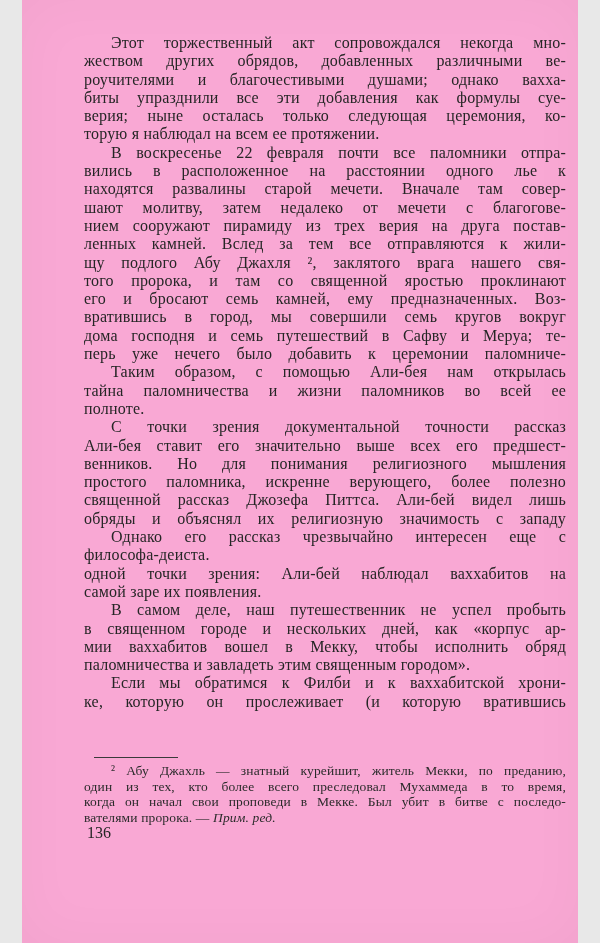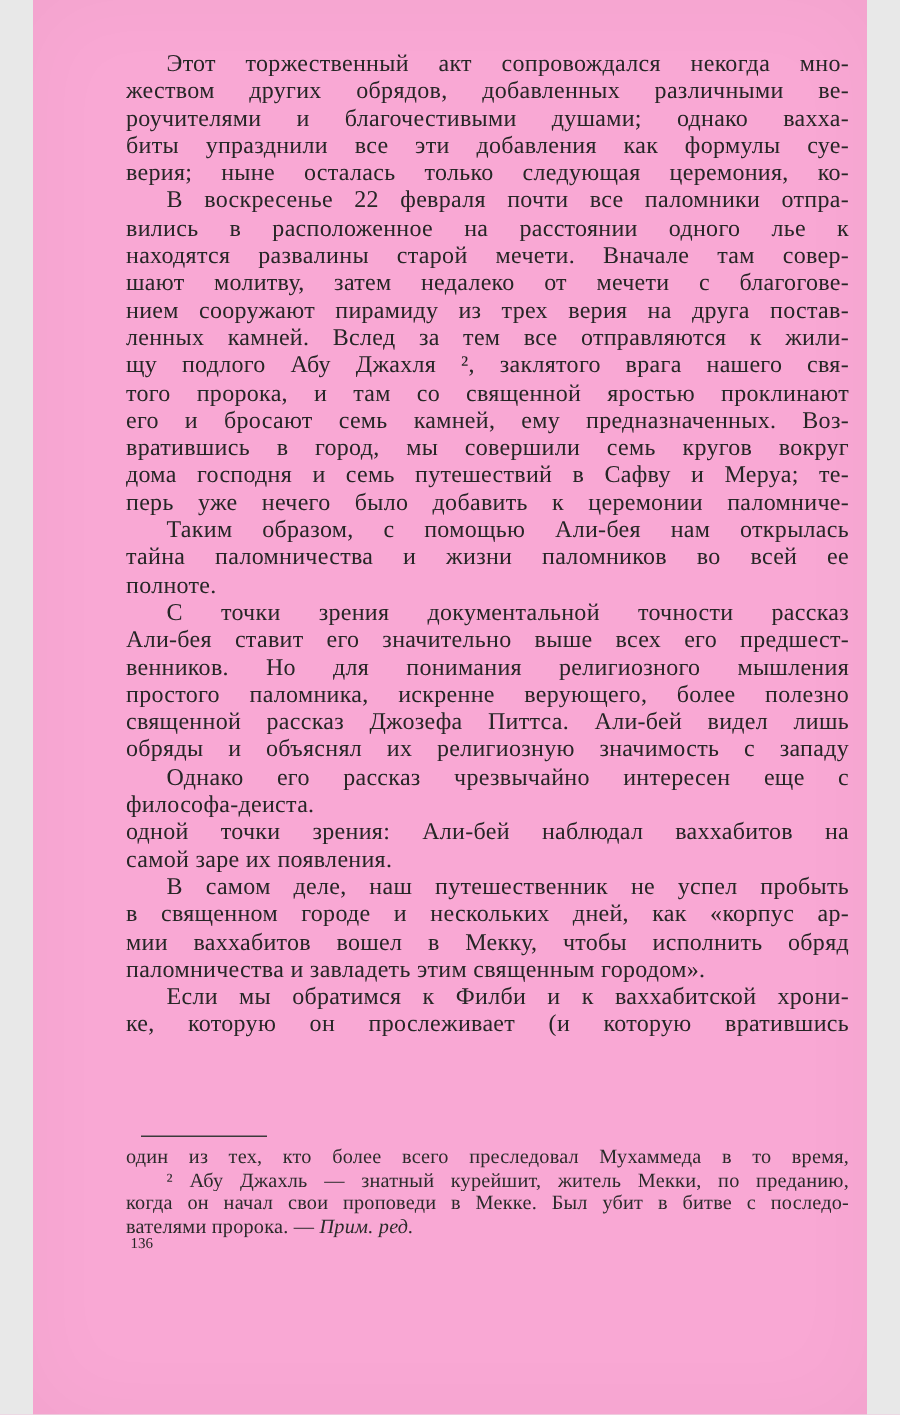--- a/index.html
+++ b/index.html
@@ -54,34 +54,35 @@
     letter-spacing: 0.15px;
   }
   .footnote .line { height: 15.6px; }
   .footnote .line.first { text-indent: 27px; }
   .italic { font-style: italic; }
   .page-number {
     position: absolute;
     left: 65px;
     top: 824px;
     font-family: "Liberation Serif", "DejaVu Serif", serif;
-    font-size: 10px;
+    font-size: 16px;
     color: #262626;
   }
 </style>
 </head>
 <body>
 
 <div class="page">
   <div class="text-body">
       <div class="line first">Этот торжественный акт сопровождался некогда мно-</div>
       <div class="line">жеством других обрядов, добавленных различными ве-</div>
       <div class="line">роучителями и благочестивыми душами; однако вахха-</div>
       <div class="line">биты упразднили все эти добавления как формулы суе-</div>
       <div class="line">верия; ныне осталась только следующая церемония, ко-</div>
+      <div class="line end">торую я наблюдал на всем ее протяжении.</div>
       <div class="line first">В воскресенье 22 февраля почти все паломники отпра-</div>
       <div class="line">вились в расположенное на расстоянии одного лье к</div>
       <div class="line">находятся развалины старой мечети. Вначале там совер-</div>
       <div class="line">шают молитву, затем недалеко от мечети с благогове-</div>
       <div class="line">нием сооружают пирамиду из трех верия на друга постав-</div>
       <div class="line">ленных камней. Вслед за тем все отправляются к жили-</div>
       <div class="line">щу подлого Абу Джахля ², заклятого врага нашего свя-</div>
       <div class="line">того пророка, и там со священной яростью проклинают</div>
       <div class="line">его и бросают семь камней, ему предназначенных. Воз-</div>
       <div class="line">вратившись в город, мы совершили семь кругов вокруг</div>
@@ -102,19 +103,19 @@
       <div class="line end">самой заре их появления.</div>
       <div class="line first">В самом деле, наш путешественник не успел пробыть</div>
       <div class="line">в священном городе и нескольких дней, как «корпус ар-</div>
       <div class="line">мии ваххабитов вошел в Мекку, чтобы исполнить обряд</div>
       <div class="line end">паломничества и завладеть этим священным городом».</div>
       <div class="line first">Если мы обратимся к Филби и к ваххабитской хрони-</div>
       <div class="line">ке, которую он прослеживает (и которую вратившись</div>
     </div>
   <div class="footnote-rule"></div>
   <div class="footnote">
+      <div class="line first"><span>² Абу Джахль — знатный курейшит, житель Мекки, по преданию,</span></div>
       <div class="line"><span>один из тех, кто более всего преследовал Мухаммеда в то время,</span></div>
-      <div class="line first"><span>² Абу Джахль — знатный курейшит, житель Мекки, по преданию,</span></div>
       <div class="line"><span>когда он начал свои проповеди в Мекке. Был убит в битве с последо-</span></div>
       <div class="line end"><span>вателями пророка. — </span><span class="italic">Прим. ред.</span></div>
     </div>
   <div class="page-number">136</div>
 </div>
 
 </body></html>

